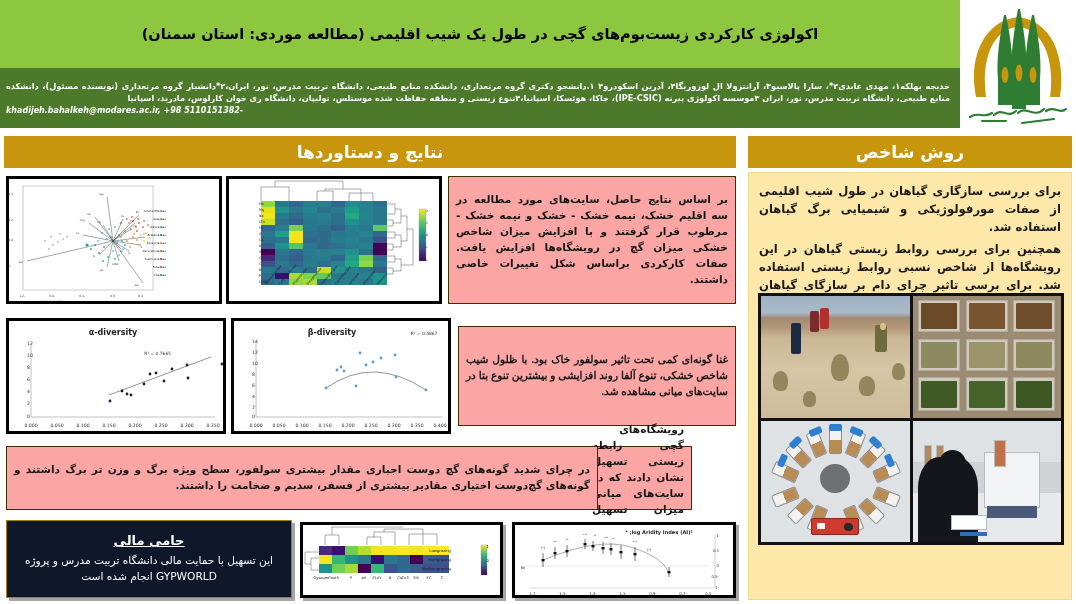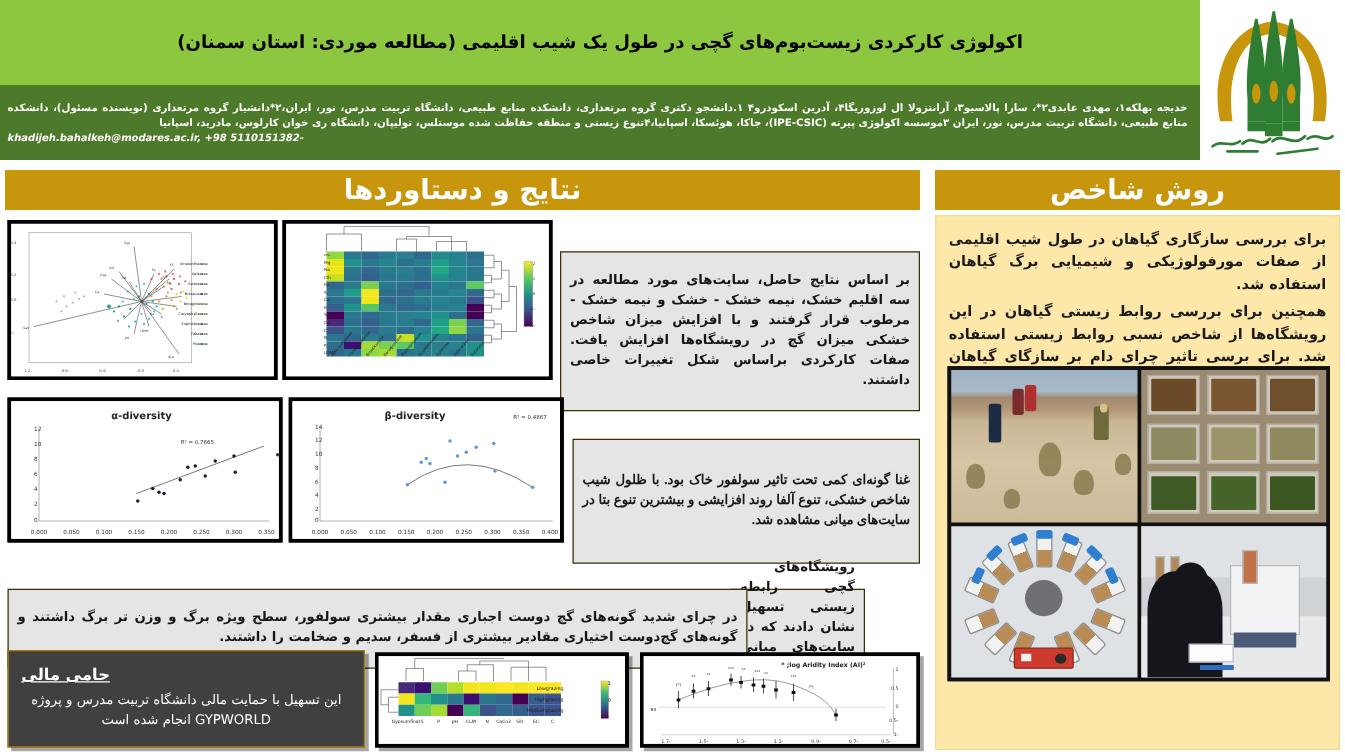--- a/index.html
+++ b/index.html
@@ -43,21 +43,21 @@
   .logo-area {
     position: absolute; left: 960px; top: 0; width: 116px; height: 128px;
     background: #ffffff; display: flex; align-items: center; justify-content: center;
   }
   .logo-svg { width: 112px; height: 126px; }
 
   
   .banner {
     background: #c8960c; color: #ffffff;
     display: flex; align-items: center; justify-content: center;
-    font-size: 22px; font-weight: bold;
+    font-size: 17px; font-weight: bold;
   }
   #results-banner {
     position: absolute; left: 4px; top: 136px; width: 732px; height: 32px;
   }
   #method-banner {
     position: absolute; left: 748px; top: 136px; width: 324px; height: 32px;
   }
 
   
   .method-panel {
@@ -106,31 +106,31 @@
   }
   .ph-shaker .cap { position: absolute; width: 13px; height: 7px; background: #2f7fd0; border-radius: 2px; }
   .ph-shaker .base { position: absolute; background: #cf3a2e; border: 1px solid #8c241c; border-radius: 2px; }
   .ph-shaker .hub { position: absolute; background: #6f7073; border-radius: 50%; }
 
   
   .fig-box { position: absolute; background: #000; border: 3px solid #000; }
   .fig-inner { width: 100%; height: 100%; background: #fff; position: relative; overflow: hidden; }
 
   .text-card {
-    position: absolute; background: #e5e5e5; border: 1.5px solid #3d3000;
+    position: absolute; background: #fca5a5; border: 1.5px solid #3d3000;
     padding: 5px 7px;
     font-size: 10.6px; font-weight: bold; color: #161616; line-height: 1.5;
-    text-align: justify; text-align-last: right; margin-top: 25px;
+    text-align: justify; text-align-last: right;
   }
 
   
   .sponsor {
     position: absolute; left: 6px; top: 520px; width: 286px; height: 78px;
-    background: #404040; border: 1px solid #a87d08;
-    display: flex; flex-direction: column; align-items: flex-end; justify-content: center;
+    background: #0f172a; border: 1px solid #a87d08;
+    display: flex; flex-direction: column; align-items: center; justify-content: center;
     padding: 3px 10px;
   }
   .sponsor-title {
     font-size: 13px; font-weight: bold; color: #ffffff;
     text-decoration: underline; margin-bottom: 5px;
   }
   .sponsor-body {
     font-size: 10.6px; color: #ffffff; line-height: 1.5; text-align: center;
   }
   .shadow-r { box-shadow: 3px 3px 0 rgba(0,0,0,.35); }

